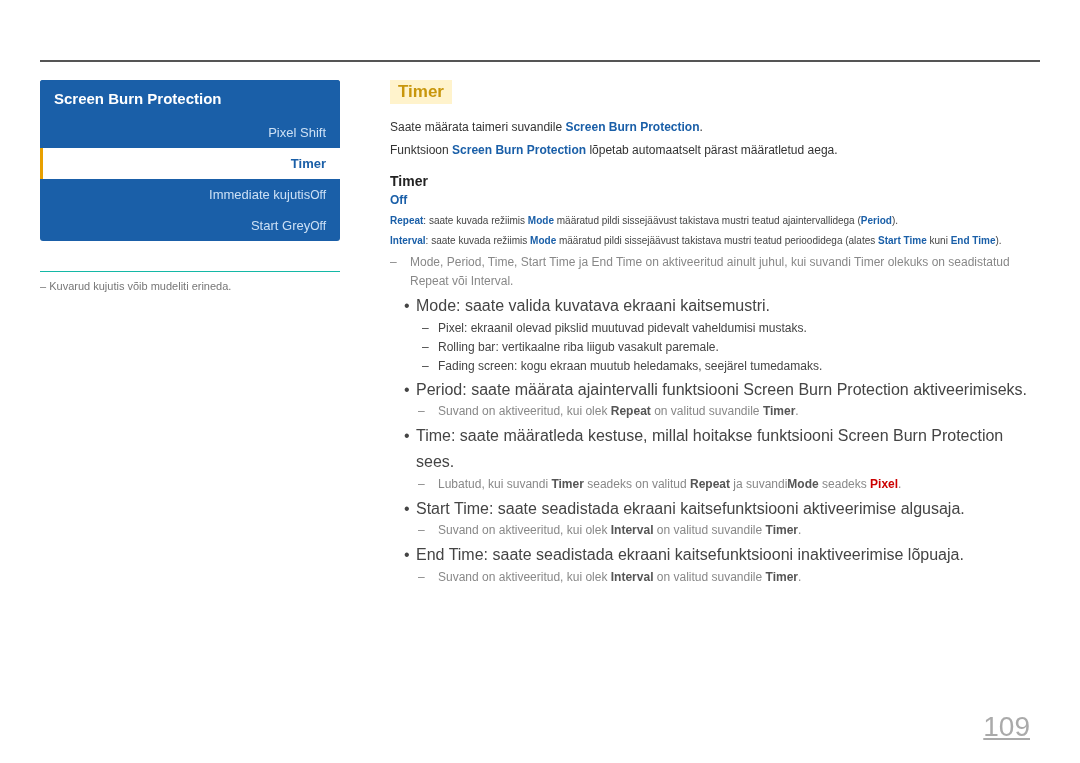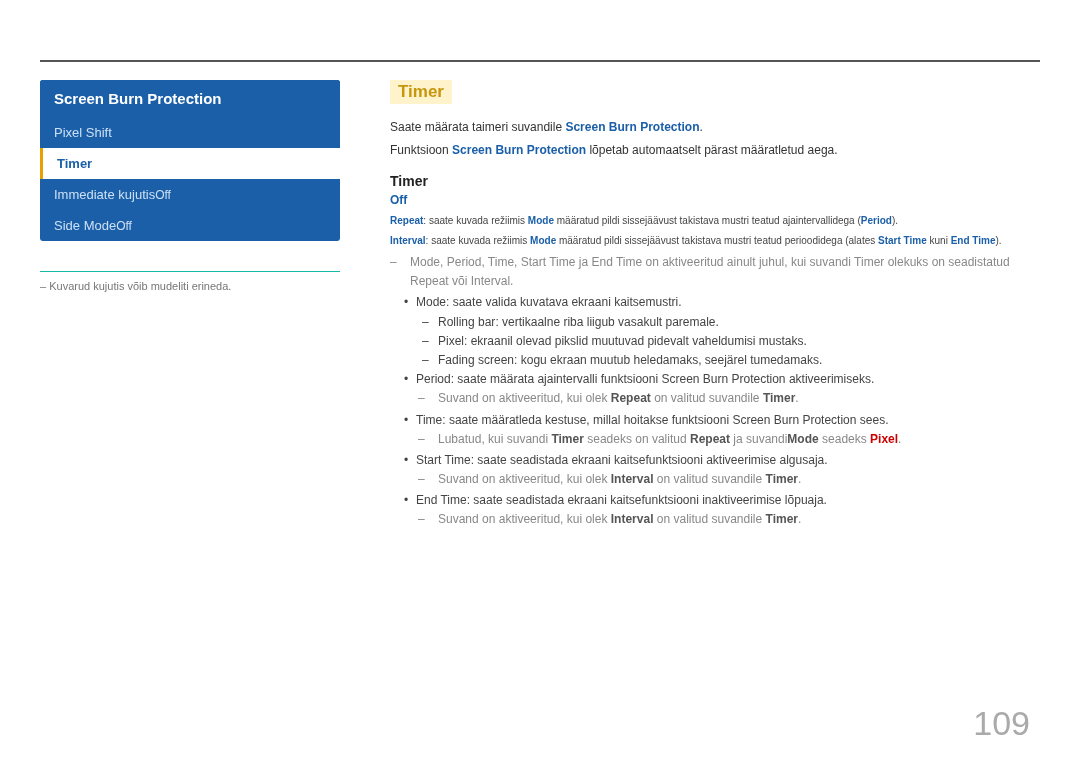--- a/index.html
+++ b/index.html
@@ -44,21 +44,21 @@
       font-size: 15px;
       font-weight: bold;
       padding: 10px 14px;
     }
 
     .menu-item {
       color: #cce0f5;
       padding: 8px 14px;
       font-size: 13px;
       display: flex;
-      justify-content: flex-start;
+      justify-content: flex-end;
       align-items: center;
       cursor: pointer;
     }
 
     .menu-item.active {
       background: #fff;
       color: #1a5fa8;
       font-weight: bold;
       border-left: 3px solid #e8a000;
     }
@@ -132,21 +132,21 @@
       color: #1a5fa8;
       font-weight: bold;
     }
 
     .bullet-list {
       margin-left: 14px;
       margin-bottom: 4px;
     }
 
     .bullet-item {
-      font-size: 12px;
+      font-size: 16px;
       line-height: 1.6;
       color: #444;
       position: relative;
       padding-left: 12px;
     }
 
     .bullet-item::before {
       content: "•";
       position: absolute;
       left: 0;
@@ -189,23 +189,24 @@
     .note-dash .note-bold {
       color: #555;
       font-weight: bold;
     }
 
     
     .page-number {
       position: absolute;
       bottom: 20px;
       right: 50px;
-      font-size: 34px;
+      font-size: 28px;
       color: #aaa;
       font-weight: 300;
+      text-decoration: underline;
     }
   </style>
 </head>
 <body>
 
 <div class="top-border"></div>
 
 <div class="left-panel">
   <div class="menu-box">
     <div class="menu-title">Screen Burn Protection</div>
@@ -213,21 +214,21 @@
       <span>Pixel Shift</span>
     </div>
     <div class="menu-item active">
       <span>Timer</span>
     </div>
     <div class="menu-item">
       <span>Immediate kujutis</span>
       <span class="value">Off</span>
     </div>
     <div class="menu-item">
-      <span>Side Mode</span>
+      <span>Start Grey</span>
       <span class="value">Off</span>
     </div>
   </div>
   <div class="footnote">– Kuvarud kujutis võib mudeliti erineda.</div>
 </div>
 
 <div class="right-content">
   <div class="section-title">Timer</div>
 
   <div class="intro-text">
@@ -250,24 +251,24 @@
   <div class="note-dash">
     <span class="bold-blue">Mode</span>, <span class="bold-blue">Period</span>, <span class="bold-blue">Time</span>, <span class="bold-blue">Start Time</span> ja <span class="bold-blue">End Time</span> on aktiveeritud ainult juhul, kui suvandi <span class="bold-blue">Timer</span> olekuks on seadistatud <span class="bold-blue">Repeat</span> või <span class="bold-blue">Interval</span>.
   </div>
 
   <div class="bullet-list">
 
     <div class="bullet-item">
       <span class="bold-blue">Mode</span>: saate valida kuvatava ekraani kaitsemustri.
     </div>
     <div class="dash-item">
+      <span class="bold-blue">Pixel</span>: ekraanil olevad pikslid muutuvad pidevalt vaheldumisi mustaks.
+    </div>
+    <div class="dash-item">
       <span class="bold-blue">Rolling bar</span>: vertikaalne riba liigub vasakult paremale.
-    </div>
-    <div class="dash-item">
-      <span class="bold-blue">Pixel</span>: ekraanil olevad pikslid muutuvad pidevalt vaheldumisi mustaks.
     </div>
     <div class="dash-item">
       <span class="bold-blue">Fading screen</span>: kogu ekraan muutub heledamaks, seejärel tumedamaks.
     </div>
 
     <div class="bullet-item">
       <span class="bold-blue">Period</span>: saate määrata ajaintervalli funktsiooni <span class="bold-blue">Screen Burn Protection</span> aktiveerimiseks.
     </div>
     <div class="note-dash" style="margin-left:14px; color:#888;">
       Suvand on aktiveeritud, kui olek <span class="note-bold">Repeat</span> on valitud suvandile <span class="note-bold">Timer</span>.

